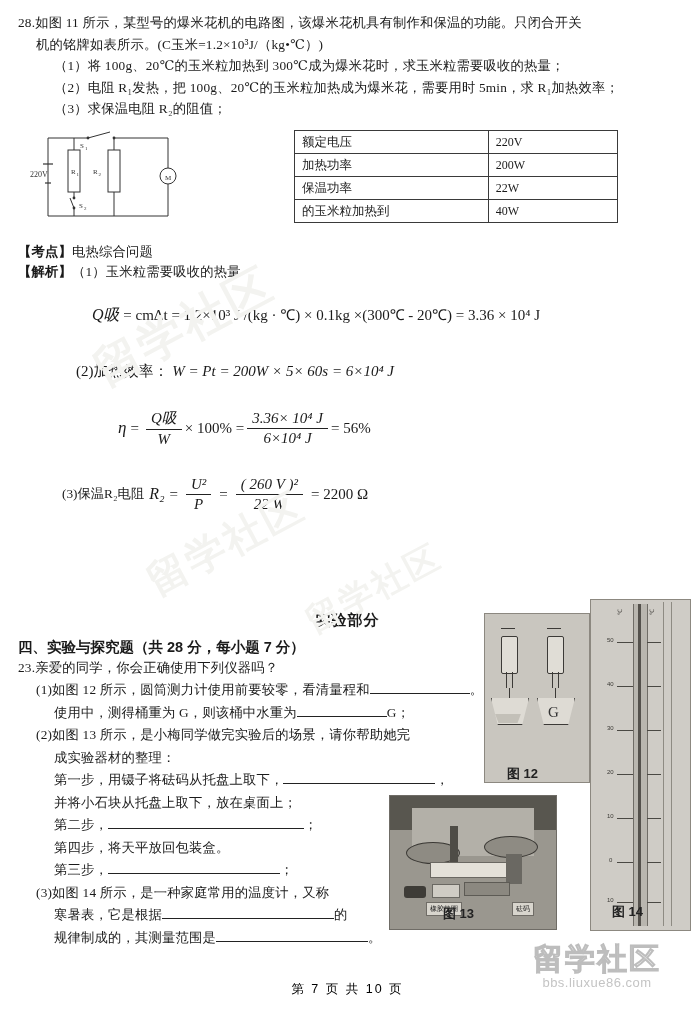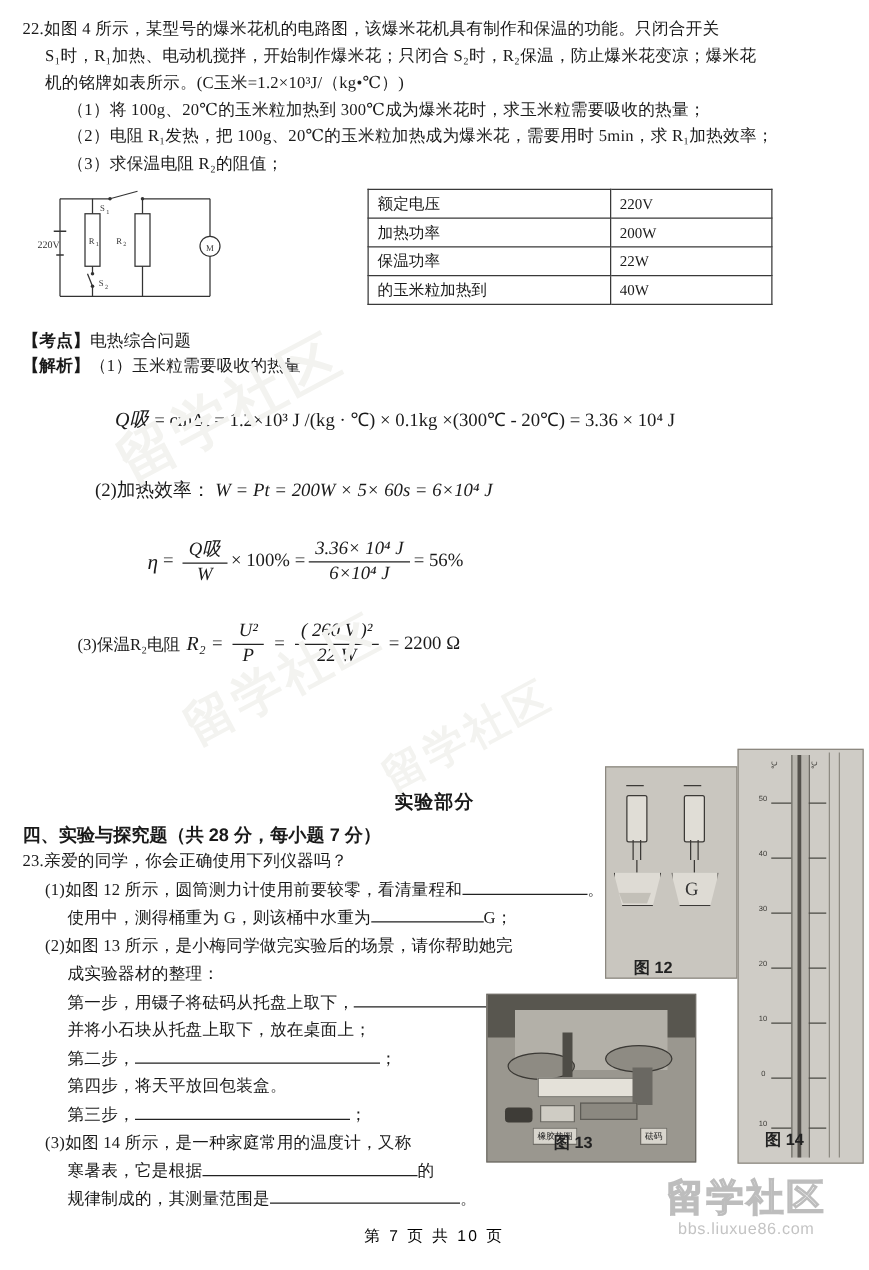--- a/index.html
+++ b/index.html
@@ -283,22 +283,21 @@
 </head>
 <body>
 
 <div class="page">
 
   <div class="wm-ghost g1">留学社区</div>
   <div class="wm-ghost g2">留学社区</div>
   <div class="wm-ghost g3">留学社区</div>
 
   <div class="q22">
-    <div class="ln">22.如图 4 所示，某型号的爆米花机的电路图，该爆米花机具有制作和保温的功能。只闭合开关</div>
-    <div class="ln indent1">S₁时，R₁加热、电动机搅拌，开始制作爆米花；只闭合 S₂时，R₂保温，防止爆米花变凉；爆米花</div>
+    <div class="ln">28.如图 11 所示，某型号的爆米花机的电路图，该爆米花机具有制作和保温的功能。只闭合开关</div>
     <div class="ln indent1">机的铭牌如表所示。(C玉米=1.2×10³J/（kg•℃）)</div>
     <div class="ln indent2">（1）将 100g、20℃的玉米粒加热到 300℃成为爆米花时，求玉米粒需要吸收的热量；</div>
     <div class="ln indent2">（2）电阻 R₁发热，把 100g、20℃的玉米粒加热成为爆米花，需要用时 5min，求 R₁加热效率；</div>
     <div class="ln indent2">（3）求保温电阻 R₂的阻值；</div>
   </div>
 
   <div class="figtable">
 
     <svg class="circuit" viewBox="0 0 150 100">
 

